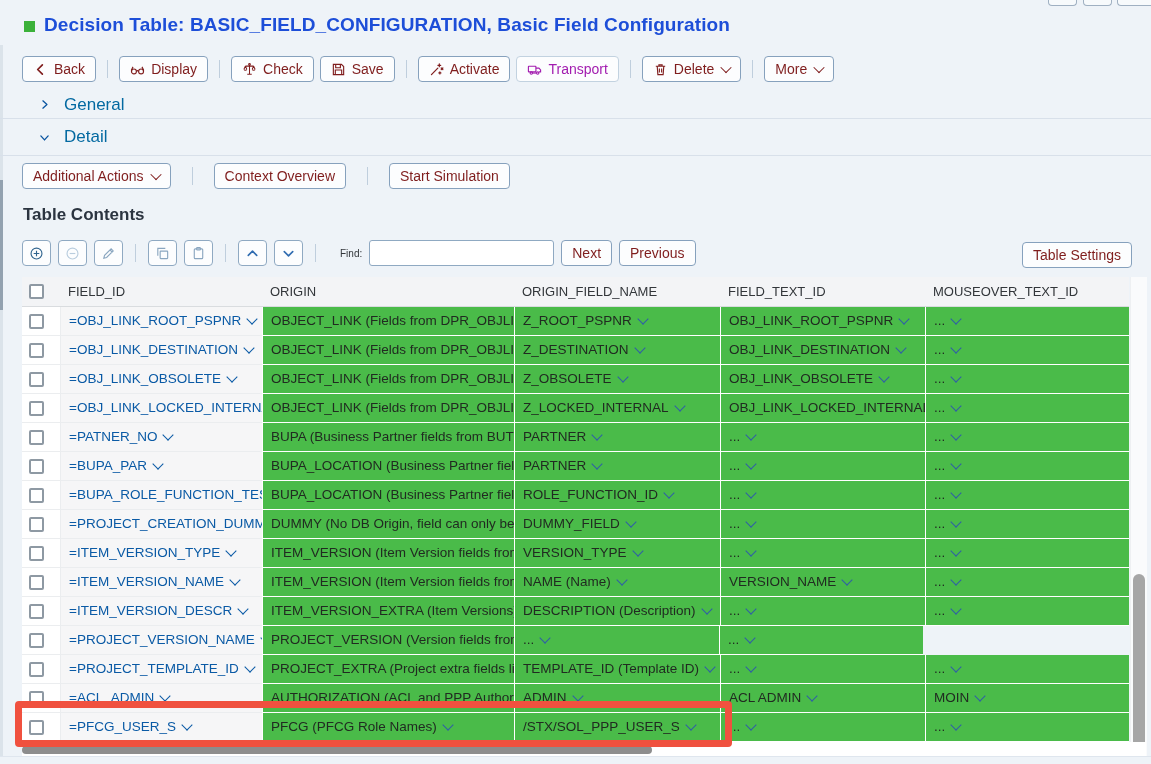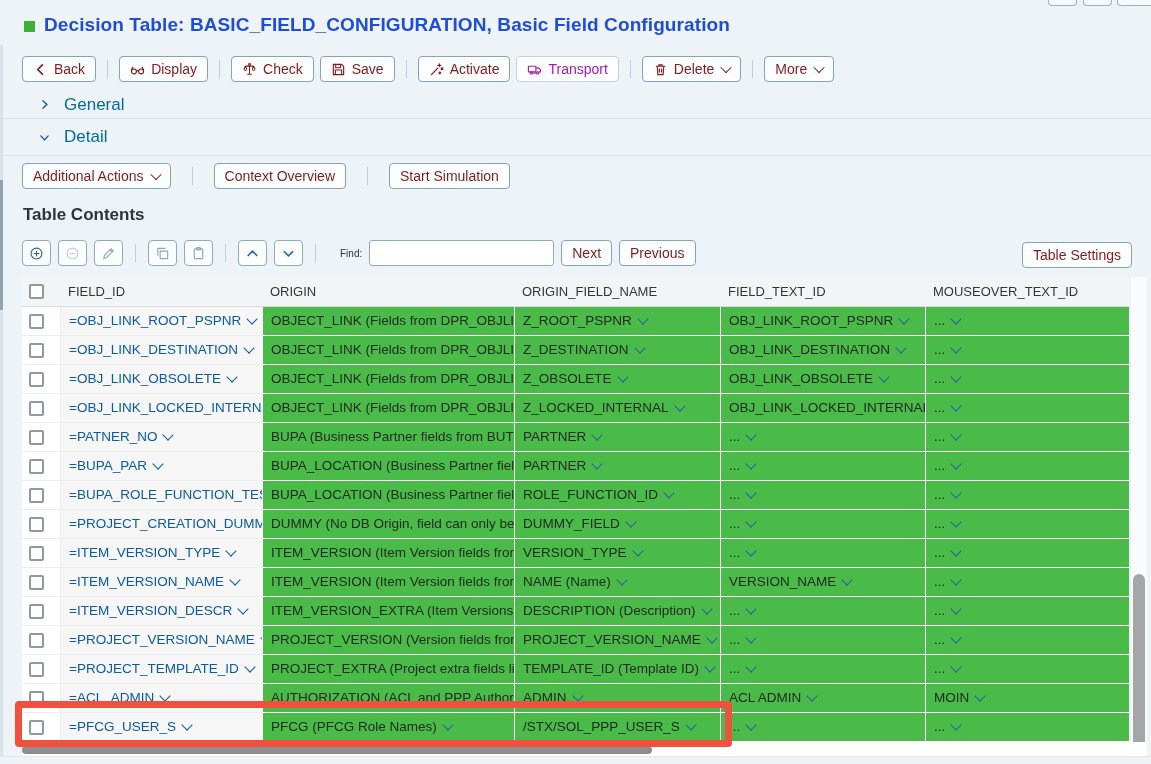--- a/index.html
+++ b/index.html
@@ -385,21 +385,20 @@
     <div class="tcell col-3 cell green"><span class="txt">...</span><span class="chev"></span></div>
     <div class="tcell col-4 cell green"><span class="txt">...</span><span class="chev"></span></div>
   </div>
 
   <div class="trow">
     <div class="tcell col-check">
           <span class="checkbox"></span>
         </div>
     <div class="tcell col-0 cell"><span class="txt">=PROJECT_VERSION_NAME</span><span class="chev"></span></div>
     <div class="tcell col-1 cell green"><span class="txt">PROJECT_VERSION (Version fields from)</span></div>
-    <div class="tcell col-2 cell green"><span class="txt">PROJECT_VERSION_NAME</span><span class="chev"></span></div>
     <div class="tcell col-3 cell green"><span class="txt">...</span><span class="chev"></span></div>
     <div class="tcell col-4 cell green"><span class="txt">...</span><span class="chev"></span></div>
   </div>
 
   <div class="trow">
     <div class="tcell col-check">
           <span class="checkbox"></span>
         </div>
     <div class="tcell col-0 cell"><span class="txt">=PROJECT_TEMPLATE_ID</span><span class="chev"></span></div>
     <div class="tcell col-1 cell green"><span class="txt">PROJECT_EXTRA (Project extra fields like)</span></div>

